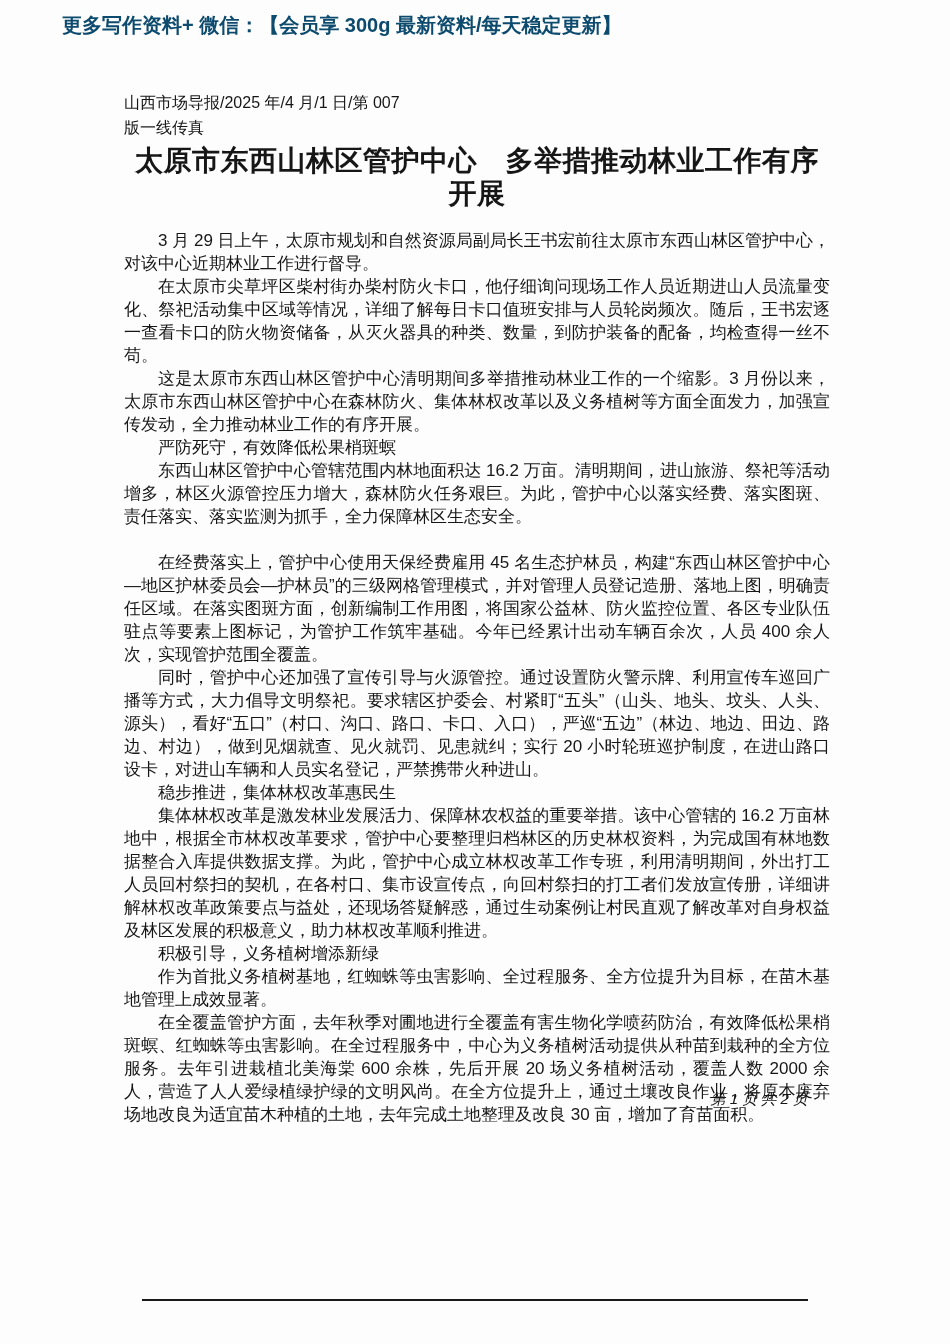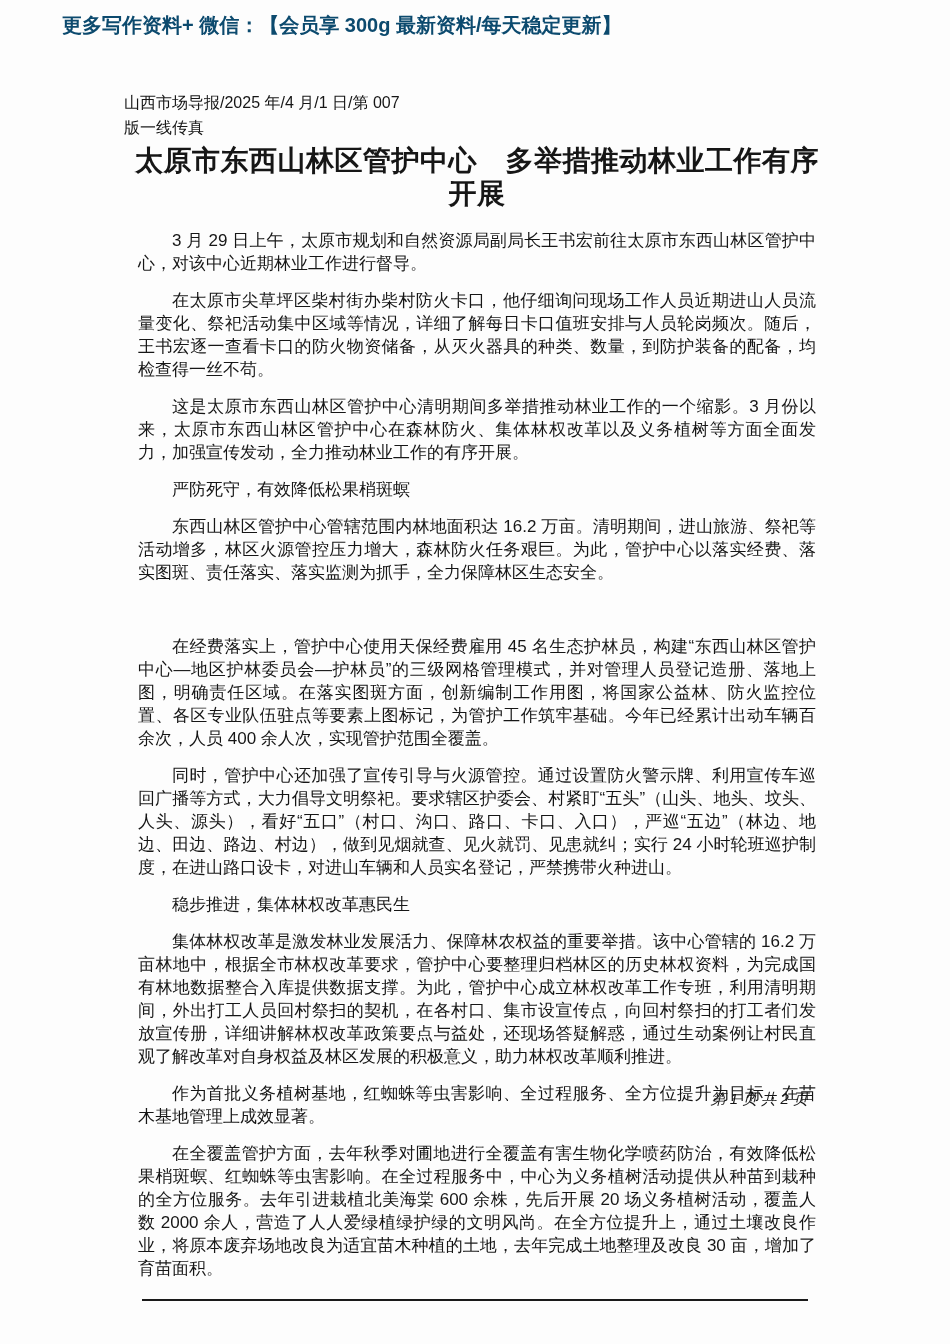--- a/index.html
+++ b/index.html
@@ -47,21 +47,21 @@
     line-height: 22px;
     text-align: center;
   }
   .article {
     margin-top: 18px;
     font-size: 17px;
     line-height: 23px;
     text-align: justify;
   }
   .article p.para {
-    margin: 14px;
+    margin: 0;
     text-indent: 2em;
   }
   .article p.spacer {
     text-indent: 0;
   }
   .pagination {
     position: absolute;
     top: 1090px;
     left: 124px;
     width: 684px;
@@ -109,23 +109,24 @@
   <div class="pub-line">版一线传真</div>
   <h1 class="article-title">太原市东西山林区管护中心　多举措推动林业工作有序开展</h1>
   <div class="article">
       <p class="para body">3 月 29 日上午，太原市规划和自然资源局副局长王书宏前往太原市东西山林区管护中心，对该中心近期林业工作进行督导。</p>
       <p class="para body">在太原市尖草坪区柴村街办柴村防火卡口，他仔细询问现场工作人员近期进山人员流量变化、祭祀活动集中区域等情况，详细了解每日卡口值班安排与人员轮岗频次。随后，王书宏逐一查看卡口的防火物资储备，从灭火器具的种类、数量，到防护装备的配备，均检查得一丝不苟。</p>
       <p class="para body">这是太原市东西山林区管护中心清明期间多举措推动林业工作的一个缩影。3 月份以来，太原市东西山林区管护中心在森林防火、集体林权改革以及义务植树等方面全面发力，加强宣传发动，全力推动林业工作的有序开展。</p>
       <p class="para subhead">严防死守，有效降低松果梢斑螟</p>
       <p class="para body">东西山林区管护中心管辖范围内林地面积达 16.2 万亩。清明期间，进山旅游、祭祀等活动增多，林区火源管控压力增大，森林防火任务艰巨。为此，管护中心以落实经费、落实图斑、责任落实、落实监测为抓手，全力保障林区生态安全。</p>
       <p class="para spacer">&nbsp;</p>
       <p class="para body">在经费落实上，管护中心使用天保经费雇用 45 名生态护林员，构建“东西山林区管护中心—地区护林委员会—护林员”的三级网格管理模式，并对管理人员登记造册、落地上图，明确责任区域。在落实图斑方面，创新编制工作用图，将国家公益林、防火监控位置、各区专业队伍驻点等要素上图标记，为管护工作筑牢基础。今年已经累计出动车辆百余次，人员 400 余人次，实现管护范围全覆盖。</p>
-      <p class="para body">同时，管护中心还加强了宣传引导与火源管控。通过设置防火警示牌、利用宣传车巡回广播等方式，大力倡导文明祭祀。要求辖区护委会、村紧盯“五头”（山头、地头、坟头、人头、源头），看好“五口”（村口、沟口、路口、卡口、入口），严巡“五边”（林边、地边、田边、路边、村边），做到见烟就查、见火就罚、见患就纠；实行 24 小时轮班巡护制度，在进山路口设卡，对进山车辆和人员实名登记，严禁携带火种进山。</p>
+      <p class="para body">同时，管护中心还加强了宣传引导与火源管控。通过设置防火警示牌、利用宣传车巡回广播等方式，大力倡导文明祭祀。要求辖区护委会、村紧盯“五头”（山头、地头、坟头、人头、源头），看好“五口”（村口、沟口、路口、卡口、入口），严巡“五边”（林边、地边、田边、路边、村边），做到见烟就查、见火就罚、见患就纠；实行 20 小时轮班巡护制度，在进山路口设卡，对进山车辆和人员实名登记，严禁携带火种进山。</p>
       <p class="para subhead">稳步推进，集体林权改革惠民生</p>
       <p class="para body">集体林权改革是激发林业发展活力、保障林农权益的重要举措。该中心管辖的 16.2 万亩林地中，根据全市林权改革要求，管护中心要整理归档林区的历史林权资料，为完成国有林地数据整合入库提供数据支撑。为此，管护中心成立林权改革工作专班，利用清明期间，外出打工人员回村祭扫的契机，在各村口、集市设宣传点，向回村祭扫的打工者们发放宣传册，详细讲解林权改革政策要点与益处，还现场答疑解惑，通过生动案例让村民直观了解改革对自身权益及林区发展的积极意义，助力林权改革顺利推进。</p>
+      <p class="para subhead">积极引导，义务植树增添新绿</p>
       <p class="para body">作为首批义务植树基地，红蜘蛛等虫害影响、全过程服务、全方位提升为目标，在苗木基地管理上成效显著。</p>
       <p class="para body">在全覆盖管护方面，去年秋季对圃地进行全覆盖有害生物化学喷药防治，有效降低松果梢斑螟、红蜘蛛等虫害影响。在全过程服务中，中心为义务植树活动提供从种苗到栽种的全方位服务。去年引进栽植北美海棠 600 余株，先后开展 20 场义务植树活动，覆盖人数 2000 余人，营造了人人爱绿植绿护绿的文明风尚。在全方位提升上，通过土壤改良作业，将原本废弃场地改良为适宜苗木种植的土地，去年完成土地整理及改良 30 亩，增加了育苗面积。</p>
     </div>
 </div>
 
 <div class="pagination">第 1 页 共 2 页</div>
 
 <div class="bottom-block">
   <div class="divider"></div>
   <div class="footer-row" style="color: rgb(156, 156, 156);">

